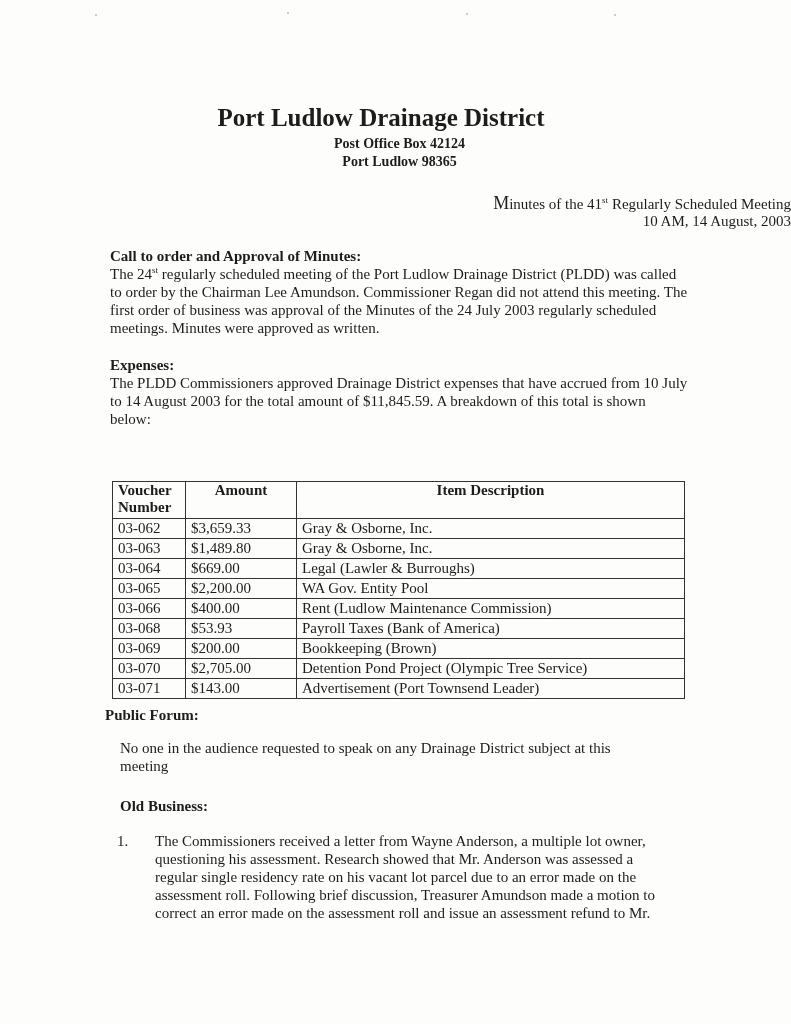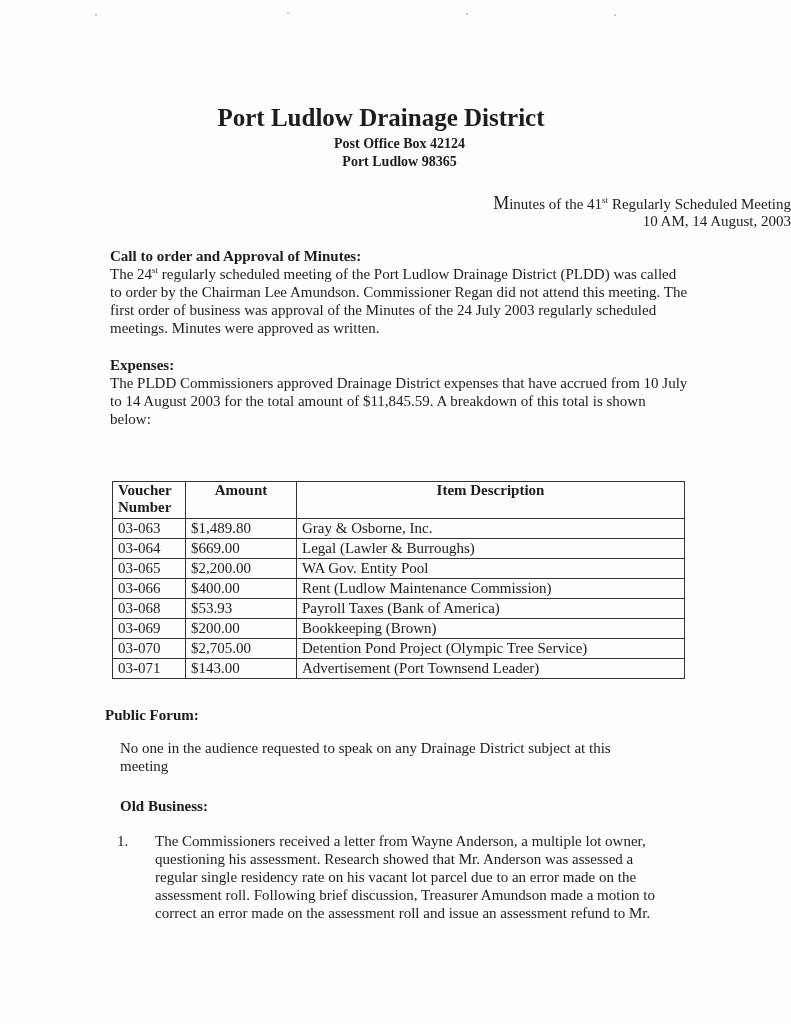--- a/index.html
+++ b/index.html
@@ -55,20 +55,25 @@
 <table class="exp">
   <thead>
     <tr>
       <th class="col1">Voucher Number</th>
       <th class="col2 c">Amount</th>
       <th class="c">Item Description</th>
     </tr>
   </thead>
   <tbody id="exp-body">
       <tr>
+        <td>03-062</td>
+        <td>$3,659.33</td>
+        <td>Gray &amp; Osborne, Inc.</td>
+      </tr>
+      <tr>
         <td>03-063</td>
         <td>$1,489.80</td>
         <td>Gray &amp; Osborne, Inc.</td>
       </tr>
       <tr>
         <td>03-064</td>
         <td>$669.00</td>
         <td>Legal (Lawler &amp; Burroughs)</td>
       </tr>
       <tr>

